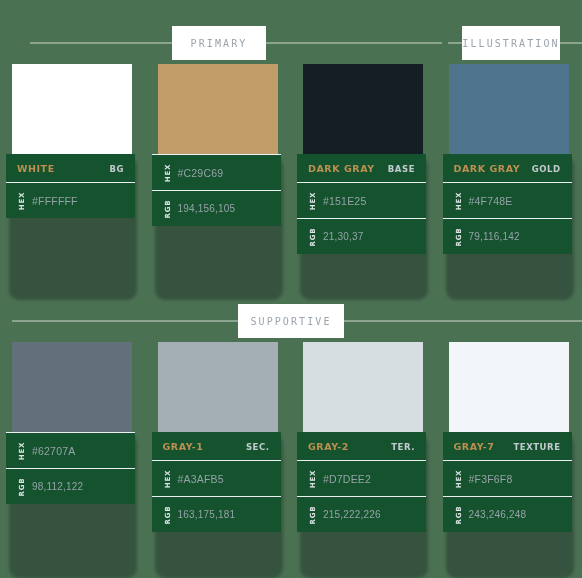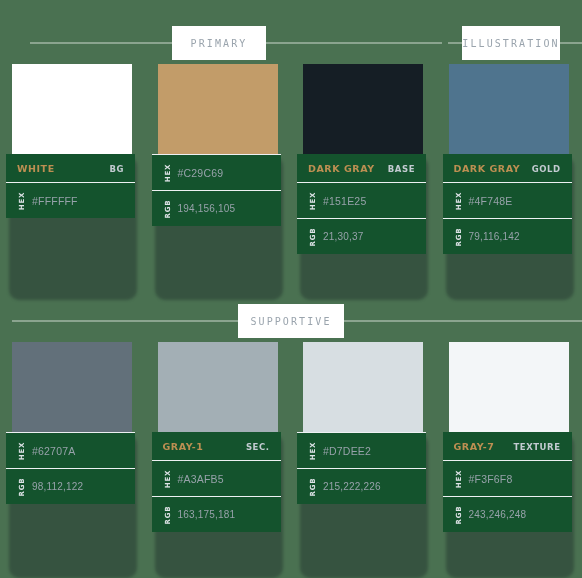--- a/index.html
+++ b/index.html
@@ -298,20 +298,24 @@
           <span class="row-tag">RGB</span>
           <span class="row-value rgb-value" style="color: rgb(151, 162, 170);">163,175,181</span>
         </div>
       </div>
     </div>
 
     <div class="swatch-card">
       <div class="card-shadow"></div>
       <div class="swatch" style="background:#D7DEE2"></div>
       <div class="info-panel">
+        <div class="info-head">
+          <span class="color-name" style="color: rgb(189, 143, 82);">GRAY-2</span>
+          <span class="color-role" style="color: rgb(195, 203, 209);">TER.</span>
+        </div>
         <div class="info-row">
           <span class="row-tag">HEX</span>
           <span class="row-value" style="color: rgb(151, 162, 170);">#D7DEE2</span>
         </div>
         <div class="info-row">
           <span class="row-tag">RGB</span>
           <span class="row-value rgb-value" style="color: rgb(151, 162, 170);">215,222,226</span>
         </div>
       </div>
     </div>

